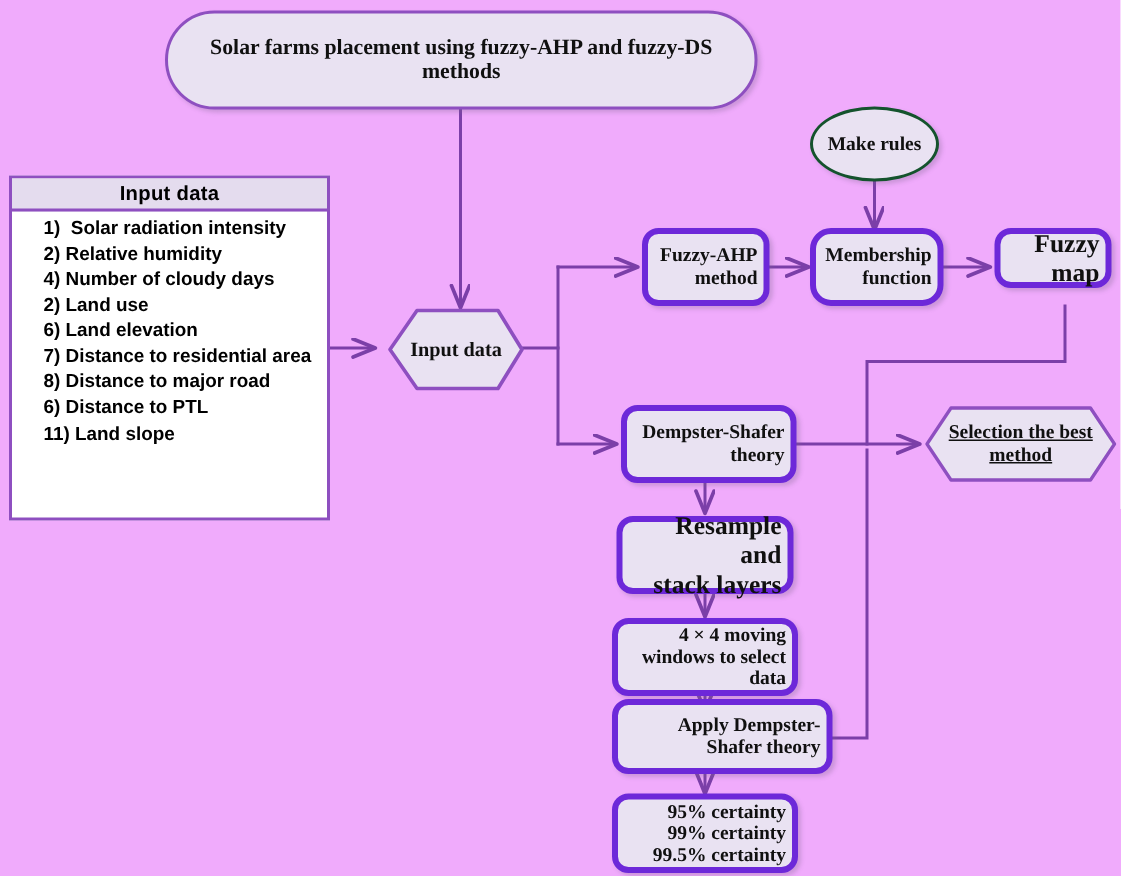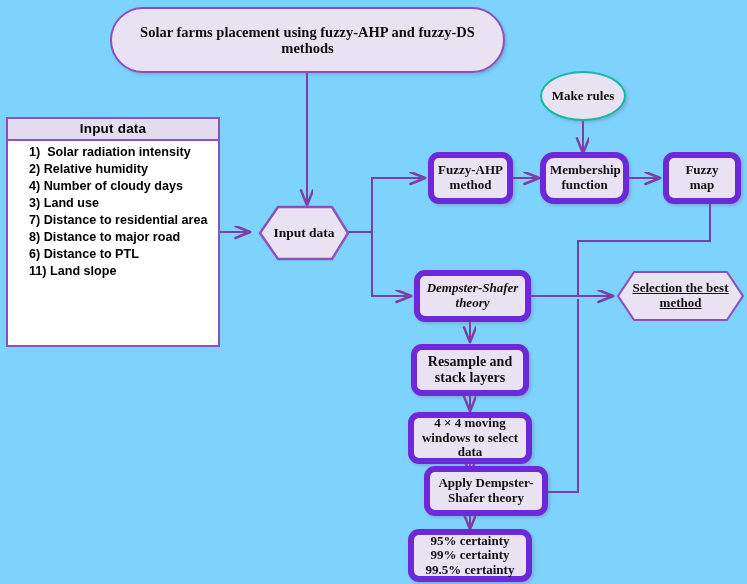--- a/index.html
+++ b/index.html
@@ -4,21 +4,21 @@
 <style>
   html, body {
     margin: 0;
     padding: 0;
     background: #ffffff;
   }
   #canvas {
     position: relative;
     width: 747px;
     height: 584px;
-    background: #7dd3fc;
+    background: #f0abfc;
     overflow: hidden;
     font-family: "Liberation Serif", serif;
   }
   #edges {
     position: absolute;
     left: 0;
     top: 0;
     width: 747px;
     height: 584px;
     pointer-events: none;
@@ -38,35 +38,36 @@
   .node .lbl {
     display: block;
     width: 100%;
     padding: 0 4px;
     box-sizing: border-box;
     white-space: pre-line;
   }
   
   .rrect {
     background: #e9e2f2;
-    border: 6px solid #6d28d9;
+    border: 4px solid #6d28d9;
     border-radius: 11px;
     box-shadow: 2px 2px 3px rgba(120, 100, 140, 0.30);
+    text-align: right;
   }
   
   .stadium {
     background: #e9e2f2;
     border: 2px solid #8e4fc0;
     border-radius: 40px;
     box-shadow: 2px 2px 3px rgba(120, 100, 140, 0.30);
   }
   
   .ellipse {
     background: #e9e2f2;
-    border: 2px solid #14b8a6;
+    border: 2px solid #14532d;
     border-radius: 50%;
     box-shadow: 2px 2px 3px rgba(120, 100, 140, 0.30);
   }
   
   .polynode {
     background: transparent;
     border: none;
   }
   .polynode svg {
     position: absolute;
@@ -153,21 +154,22 @@
   <div class="node stadium" style="left:110px; top:7px; width:395px; height:66px; font-size:14.5px;">
     <span class="lbl">Solar farms placement using fuzzy-AHP and fuzzy-DS methods</span>
   </div>
 
   <div class="panel" style="left:6px; top:117px; width:214px; height:230px;">
     <div class="panel-head">Input data</div>
     <div class="panel-body">
       <div>1)  Solar radiation intensity</div>
       <div>2) Relative humidity</div>
       <div>4) Number of cloudy days</div>
-      <div>3) Land use</div>
+      <div>2) Land use</div>
+      <div>6) Land elevation</div>
       <div>7) Distance to residential area</div>
       <div>8) Distance to major road</div>
       <div>6) Distance to PTL</div>
       <div>11) Land slope</div>
     </div>
   </div>
 
   <div class="node polynode" style="left:258px; top:205px; width:92px; height:56px; font-size:13.5px;">
     <svg viewBox="0 0 92 56" preserveAspectRatio="none">
       <polygon points="2,28 20,2 74,2 90,28 74,54 20,54" fill="#e9e2f2" stroke="#8e4fc0" stroke-width="2.4" stroke-linejoin="round"></polygon>
@@ -182,49 +184,49 @@
 
   <div class="node ellipse" style="left:540px; top:71px; width:86px; height:50px; font-size:13px;">
     <span class="lbl">Make rules</span>
   </div>
 
   <div class="node rrect" style="left:540px; top:152px; width:89px; height:52px; font-size:13px;border-radius:14px;">
     <span class="lbl">Membership
 function</span>
   </div>
 
-  <div class="node rrect" style="left:663px; top:152px; width:78px; height:52px; font-size:13px;">
+  <div class="node rrect" style="left:663px; top:152px; width:78px; height:40px; font-size:17px;">
     <span class="lbl">Fuzzy map</span>
   </div>
 
-  <div class="node rrect" style="left:414px; top:270px; width:117px; height:52px; font-size:13px;font-style:italic;">
+  <div class="node rrect" style="left:414px; top:270px; width:117px; height:52px; font-size:13px;">
     <span class="lbl">Dempster-Shafer
 theory</span>
   </div>
 
   <div class="node polynode" style="left:616px; top:270px; width:129px; height:52px; font-size:13px;text-decoration:underline;">
     <svg viewBox="0 0 129 52" preserveAspectRatio="none">
       <polygon points="2,26 18,2 111,2 127,26 111,50 18,50" fill="#e9e2f2" stroke="#8e4fc0" stroke-width="2.2" stroke-linejoin="round"></polygon>
     </svg>
     <span class="lbl">Selection the best
 method</span>
   </div>
 
-  <div class="node rrect" style="left:411px; top:344px; width:118px; height:52px; font-size:14px;">
+  <div class="node rrect" style="left:411px; top:344px; width:118px; height:52px; font-size:17px;">
     <span class="lbl">Resample and
 stack layers</span>
   </div>
 
   <div class="node rrect" style="left:408px; top:412px; width:124px; height:52px; font-size:13px;">
     <span class="lbl">4 × 4 moving
 windows to select
 data</span>
   </div>
 
-  <div class="node rrect" style="left:408px; top:466px; width:124px; height:50px; font-size:13px;margin-left:16px;">
+  <div class="node rrect" style="left:408px; top:466px; width:147px; height:50px; font-size:13px;">
     <span class="lbl">Apply Dempster-
 Shafer  theory</span>
   </div>
 
   <div class="node rrect" style="left:408px; top:529px; width:124px; height:53px; font-size:13px;">
     <span class="lbl">95% certainty
 99% certainty
 99.5% certainty</span>
   </div>
 

